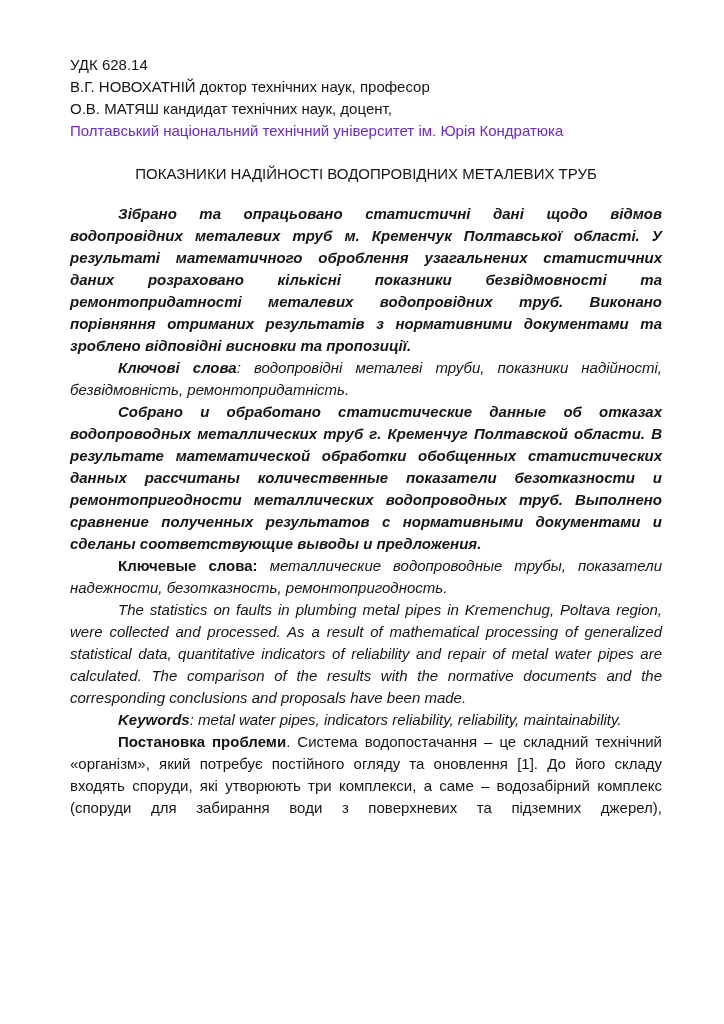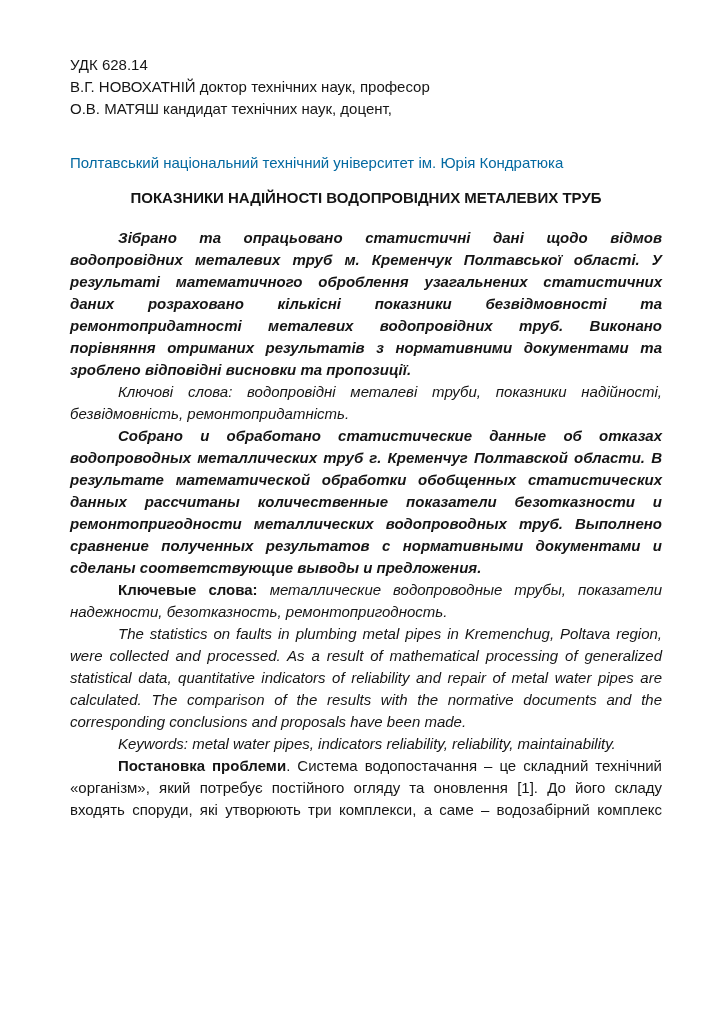--- a/index.html
+++ b/index.html
@@ -17,37 +17,36 @@
     font-family: "Liberation Sans", sans-serif;
     font-size: 15px;
     line-height: 22px;
     color: #151515;
     overflow: hidden;
   }
   .hdr-line {
     text-align: left;
   }
   .affiliation {
-    color: #0369a1;
-    margin-top: 32px;
+    color: #6d28d9;
   }
   .title {
-    font-weight: bold;
+    font-weight: normal;
     text-align: center;
     font-size: 15px;
     line-height: 23px;
-    margin: 12px 10px 18px 10px;
+    margin: 20px 10px 18px 10px;
   }
   p.par {
     margin: 0;
     text-align: justify;
     text-indent: 48px;
   }
   .gap { margin-top: 21px; }
-  .bi { font-weight: normal; font-style: italic; }
+  .bi { font-weight: bold; font-style: italic; }
   .it { font-style: italic; }
   .b  { font-weight: bold; }
   .abstract-bold { font-weight: bold; font-style: italic; }
   .abstract-it { font-style: italic; }
 </style>
 </head>
 <body>
 
 <div class="page">
 

